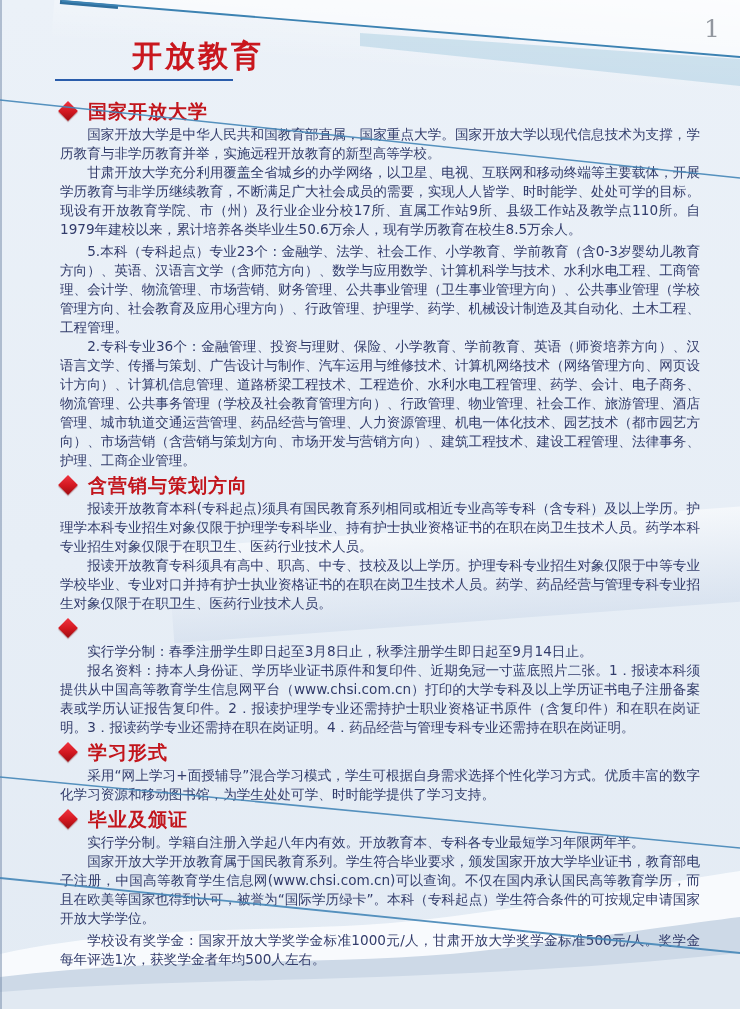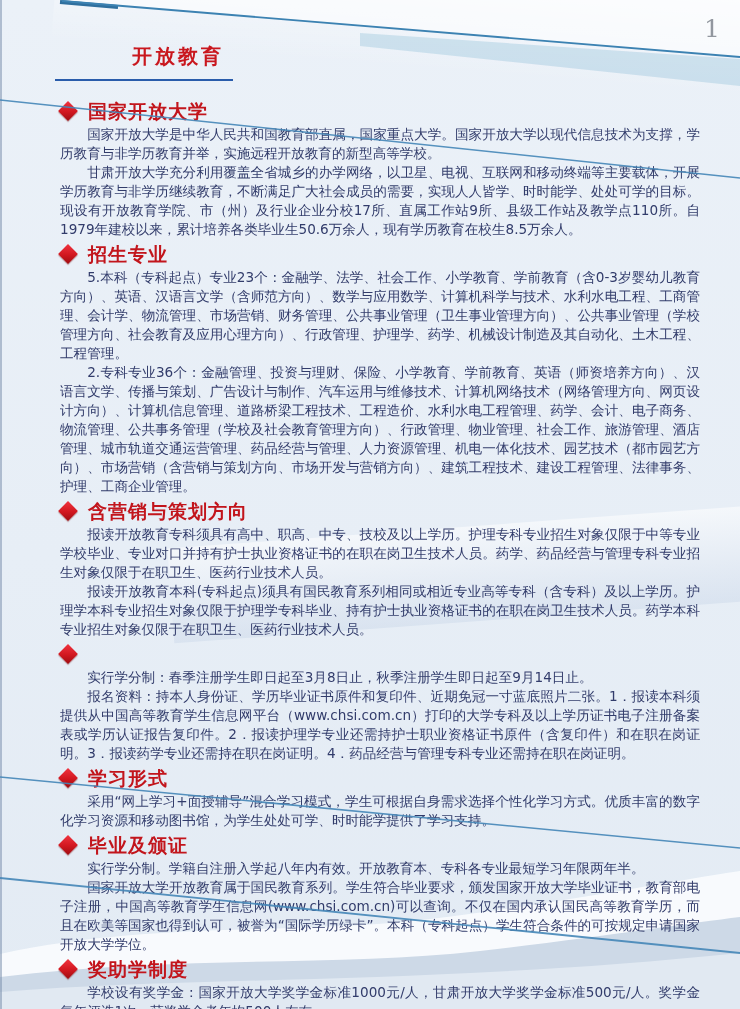--- a/index.html
+++ b/index.html
@@ -29,21 +29,21 @@
   svg.lines{position:absolute;left:0;top:0;z-index:4;pointer-events:none;}
   
   .content{position:relative;z-index:2;}
   header{position:relative;padding-top:40px;height:52px;}
   .page-num{
     position:absolute;top:14px;right:20px;
     font-family:"DejaVu Serif","Liberation Serif",serif;
     font-size:25px;color:#242e3e;z-index:5;
   }
   h1.doc-title{
-    margin:0 8px 0 132px;font-size:20px;line-height:32px;
+    margin:0 8px 0 132px;font-size:30px;line-height:32px;
     color:#c9171e;font-weight:bold;letter-spacing:3px;
   }
   .title-underline{
     margin:7px 0 0 55px;width:178px;height:2px;background:#2a5cab;
   }
   main{padding:4px 40px 0 60px;}
   section{margin:0 0 3px 0;}
   .sec-head{display:flex;align-items:center;height:24px;margin:3px 0 2px 0;}
   .diamond{
     width:14px;height:14px;flex:0 0 14px;
@@ -85,35 +85,31 @@
     <section>
       <div class="sec-head">
         <span class="diamond"></span>
         <h2>国家开放大学</h2>
       </div>
       <p>国家开放大学是中华人民共和国教育部直属，国家重点大学。国家开放大学以现代信息技术为支撑，学历教育与非学历教育并举，实施远程开放教育的新型高等学校。</p>
       <p>甘肃开放大学充分利用覆盖全省城乡的办学网络，以卫星、电视、互联网和移动终端等主要载体，开展学历教育与非学历继续教育，不断满足广大社会成员的需要，实现人人皆学、时时能学、处处可学的目标。现设有开放教育学院、市（州）及行业企业分校17所、直属工作站9所、县级工作站及教学点110所。自1979年建校以来，累计培养各类毕业生50.6万余人，现有学历教育在校生8.5万余人。</p>
     </section>
 
     <section>
-      <div class="sec-head">
-        <span class="diamond"></span>
-        <h2>招生专业</h2>
-      </div>
       <p>5.本科（专科起点）专业23个：金融学、法学、社会工作、小学教育、学前教育（含0-3岁婴幼儿教育方向）、英语、汉语言文学（含师范方向）、数学与应用数学、计算机科学与技术、水利水电工程、工商管理、会计学、物流管理、市场营销、财务管理、公共事业管理（卫生事业管理方向）、公共事业管理（学校管理方向、社会教育及应用心理方向）、行政管理、护理学、药学、机械设计制造及其自动化、土木工程、工程管理。</p>
       <p>2.专科专业36个：金融管理、投资与理财、保险、小学教育、学前教育、英语（师资培养方向）、汉语言文学、传播与策划、广告设计与制作、汽车运用与维修技术、计算机网络技术（网络管理方向、网页设计方向）、计算机信息管理、道路桥梁工程技术、工程造价、水利水电工程管理、药学、会计、电子商务、物流管理、公共事务管理（学校及社会教育管理方向）、行政管理、物业管理、社会工作、旅游管理、酒店管理、城市轨道交通运营管理、药品经营与管理、人力资源管理、机电一体化技术、园艺技术（都市园艺方向）、市场营销（含营销与策划方向、市场开发与营销方向）、建筑工程技术、建设工程管理、法律事务、护理、工商企业管理。</p>
     </section>
 
     <section>
       <div class="sec-head">
         <span class="diamond"></span>
         <h2>含营销与策划方向</h2>
       </div>
+      <p>报读开放教育本科(专科起点)须具有国民教育系列相同或相近专业高等专科（含专科）及以上学历。护理学本科专业招生对象仅限于护理学专科毕业、持有护士执业资格证书的在职在岗卫生技术人员。药学本科专业招生对象仅限于在职卫生、医药行业技术人员。</p>
       <p>报读开放教育专科须具有高中、职高、中专、技校及以上学历。护理专科专业招生对象仅限于中等专业学校毕业、专业对口并持有护士执业资格证书的在职在岗卫生技术人员。药学、药品经营与管理专科专业招生对象仅限于在职卫生、医药行业技术人员。</p>
-      <p>报读开放教育本科(专科起点)须具有国民教育系列相同或相近专业高等专科（含专科）及以上学历。护理学本科专业招生对象仅限于护理学专科毕业、持有护士执业资格证书的在职在岗卫生技术人员。药学本科专业招生对象仅限于在职卫生、医药行业技术人员。</p>
     </section>
 
     <section>
       <div class="sec-head">
         <span class="diamond"></span>
       </div>
       <p>实行学分制：春季注册学生即日起至3月8日止，秋季注册学生即日起至9月14日止。</p>
       <p>报名资料：持本人身份证、学历毕业证书原件和复印件、近期免冠一寸蓝底照片二张。1．报读本科须提供从中国高等教育学生信息网平台（www.chsi.com.cn）打印的大学专科及以上学历证书电子注册备案表或学历认证报告复印件。2．报读护理学专业还需持护士职业资格证书原件（含复印件）和在职在岗证明。3．报读药学专业还需持在职在岗证明。4．药品经营与管理专科专业还需持在职在岗证明。</p>
     </section>
 
@@ -128,24 +124,20 @@
     <section>
       <div class="sec-head">
         <span class="diamond"></span>
         <h2>毕业及颁证</h2>
       </div>
       <p>实行学分制。学籍自注册入学起八年内有效。开放教育本、专科各专业最短学习年限两年半。</p>
       <p>国家开放大学开放教育属于国民教育系列。学生符合毕业要求，颁发国家开放大学毕业证书，教育部电子注册，中国高等教育学生信息网(www.chsi.com.cn)可以查询。不仅在国内承认国民高等教育学历，而且在欧美等国家也得到认可，被誉为“国际学历绿卡”。本科（专科起点）学生符合条件的可按规定申请国家开放大学学位。</p>
     </section>
 
     <section>
-      <div class="sec-head">
-        <span class="diamond"></span>
-        <h2>奖助学制度</h2>
-      </div>
       <p>学校设有奖学金：国家开放大学奖学金标准1000元/人，甘肃开放大学奖学金标准500元/人。奖学金每年评选1次，获奖学金者年均500人左右。</p>
     </section>
 
   </main>
 </div>
 
 <svg class="lines" width="740" height="1009" viewBox="0 0 740 1009">
   <polygon points="62,0 740,0 740,57" fill="rgba(255,255,255,0.5)"></polygon>
   <polygon points="360,33 740,59 740,86 360,46" fill="rgba(140,190,215,0.35)"></polygon>
   <line x1="60" y1="2" x2="118" y2="7" stroke="#2f6f9e" stroke-width="4"></line>

